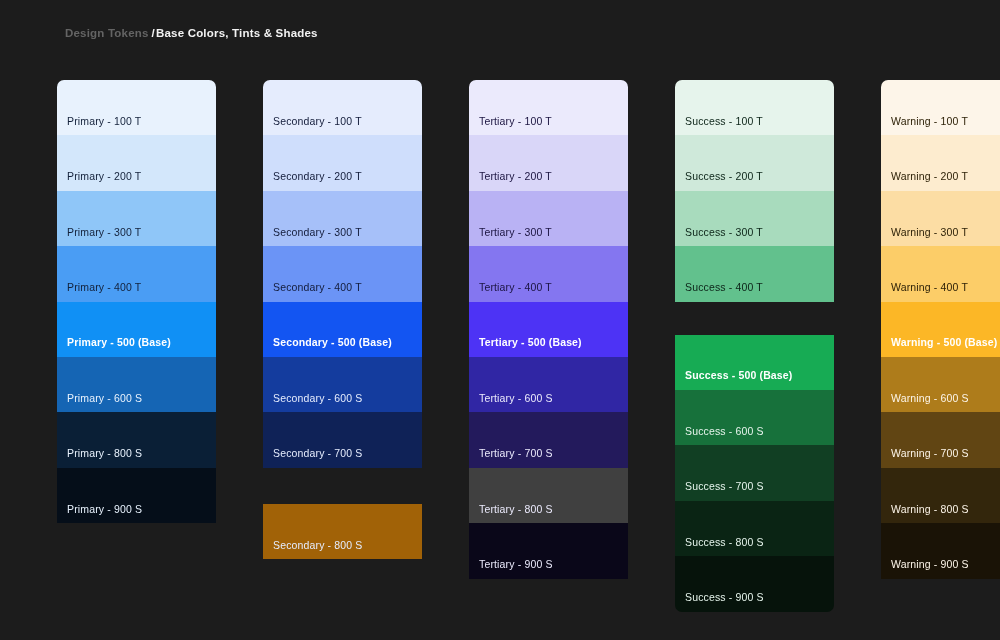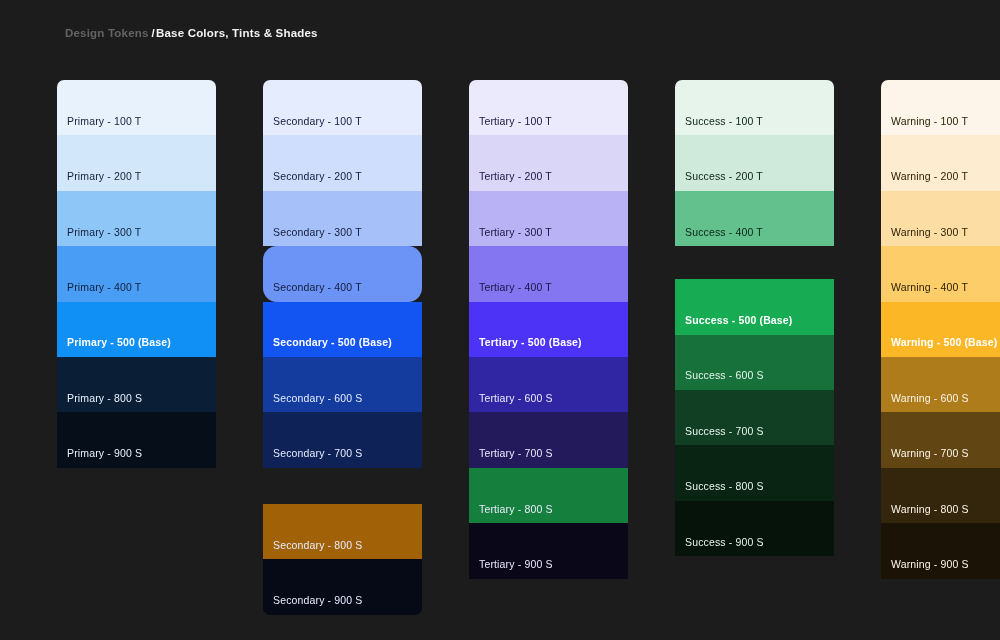--- a/index.html
+++ b/index.html
@@ -88,55 +88,55 @@
         </div>
         <div class="swatch" style="background: rgb(143, 198, 248);">
           <span class="swatch-label" style="color: rgb(19, 33, 58);">Primary - 300 T</span>
         </div>
         <div class="swatch" style="background: rgb(74, 157, 244);">
           <span class="swatch-label" style="color: rgb(19, 33, 58);">Primary - 400 T</span>
         </div>
         <div class="swatch is-base" style="background: rgb(16, 144, 245);">
           <span class="swatch-label" style="color: rgb(255, 255, 255);">Primary - 500 (Base)</span>
         </div>
+        <div class="swatch" style="background: rgb(21, 101, 180);">
+          <span class="swatch-label" style="color: rgb(232, 242, 253);">Primary - 600 S</span>
+        </div>
         <div class="swatch" style="background: rgb(10, 31, 54);">
           <span class="swatch-label" style="color: rgb(232, 242, 253);">Primary - 800 S</span>
         </div>
         <div class="swatch" style="background: rgb(5, 14, 25);">
           <span class="swatch-label" style="color: rgb(232, 242, 253);">Primary - 900 S</span>
         </div>
       </div>
       <div class="ramp-card">
         <div class="swatch" style="background: rgb(229, 236, 253);">
           <span class="swatch-label" style="color: rgb(19, 28, 58);">Secondary - 100 T</span>
         </div>
         <div class="swatch" style="background: rgb(207, 222, 252);">
           <span class="swatch-label" style="color: rgb(19, 28, 58);">Secondary - 200 T</span>
         </div>
         <div class="swatch" style="background: rgb(166, 192, 249);">
           <span class="swatch-label" style="color: rgb(19, 28, 58);">Secondary - 300 T</span>
         </div>
-        <div class="swatch" style="background: rgb(107, 148, 246); border-radius: 14px;">
+        <div class="swatch" style="background: rgb(107, 148, 246);">
           <span class="swatch-label" style="color: rgb(19, 28, 58);">Secondary - 400 T</span>
         </div>
         <div class="swatch is-base" style="background: rgb(19, 85, 242);">
           <span class="swatch-label" style="color: rgb(255, 255, 255);">Secondary - 500 (Base)</span>
         </div>
         <div class="swatch" style="background: rgb(20, 60, 158);">
           <span class="swatch-label" style="color: rgb(229, 236, 253);">Secondary - 600 S</span>
         </div>
         <div class="swatch" style="background: rgb(15, 34, 87);">
           <span class="swatch-label" style="color: rgb(229, 236, 253);">Secondary - 700 S</span>
         </div>
         <div class="swatch" style="background: #a16207; margin-top: 36px;">
           <span class="swatch-label" style="color: rgb(229, 236, 253);">Secondary - 800 S</span>
         </div>
-        <div class="swatch" style="background: rgb(6, 10, 23);">
-          <span class="swatch-label" style="color: rgb(229, 236, 253);">Secondary - 900 S</span>
-        </div>
       </div>
       <div class="ramp-card">
         <div class="swatch" style="background: rgb(235, 234, 252);">
           <span class="swatch-label" style="color: rgb(27, 20, 64);">Tertiary - 100 T</span>
         </div>
         <div class="swatch" style="background: rgb(217, 214, 248);">
           <span class="swatch-label" style="color: rgb(27, 20, 64);">Tertiary - 200 T</span>
         </div>
         <div class="swatch" style="background: rgb(185, 178, 244);">
           <span class="swatch-label" style="color: rgb(27, 20, 64);">Tertiary - 300 T</span>
@@ -146,34 +146,37 @@
         </div>
         <div class="swatch is-base" style="background: rgb(77, 51, 245);">
           <span class="swatch-label" style="color: rgb(255, 255, 255);">Tertiary - 500 (Base)</span>
         </div>
         <div class="swatch" style="background: rgb(48, 38, 164);">
           <span class="swatch-label" style="color: rgb(235, 234, 252);">Tertiary - 600 S</span>
         </div>
         <div class="swatch" style="background: rgb(35, 26, 92);">
           <span class="swatch-label" style="color: rgb(235, 234, 252);">Tertiary - 700 S</span>
         </div>
-        <div class="swatch" style="background: #15803d;">
+        <div class="swatch" style="background: #404040;">
           <span class="swatch-label" style="color: rgb(235, 234, 252);">Tertiary - 800 S</span>
         </div>
         <div class="swatch" style="background: rgb(10, 7, 25);">
           <span class="swatch-label" style="color: rgb(235, 234, 252);">Tertiary - 900 S</span>
         </div>
       </div>
       <div class="ramp-card">
         <div class="swatch" style="background: rgb(230, 244, 236);">
           <span class="swatch-label" style="color: rgb(12, 36, 24);">Success - 100 T</span>
         </div>
         <div class="swatch" style="background: rgb(207, 233, 218);">
           <span class="swatch-label" style="color: rgb(12, 36, 24);">Success - 200 T</span>
         </div>
+        <div class="swatch" style="background: rgb(168, 219, 189);">
+          <span class="swatch-label" style="color: rgb(12, 36, 24);">Success - 300 T</span>
+        </div>
         <div class="swatch" style="background: rgb(98, 193, 141);">
           <span class="swatch-label" style="color: rgb(12, 36, 24);">Success - 400 T</span>
         </div>
         <div class="swatch is-base" style="background: rgb(23, 171, 84); margin-top: 33px;">
           <span class="swatch-label" style="color: rgb(255, 255, 255);">Success - 500 (Base)</span>
         </div>
         <div class="swatch" style="background: rgb(23, 113, 59);">
           <span class="swatch-label" style="color: rgb(230, 244, 236);">Success - 600 S</span>
         </div>
         <div class="swatch" style="background: rgb(17, 63, 35);">

